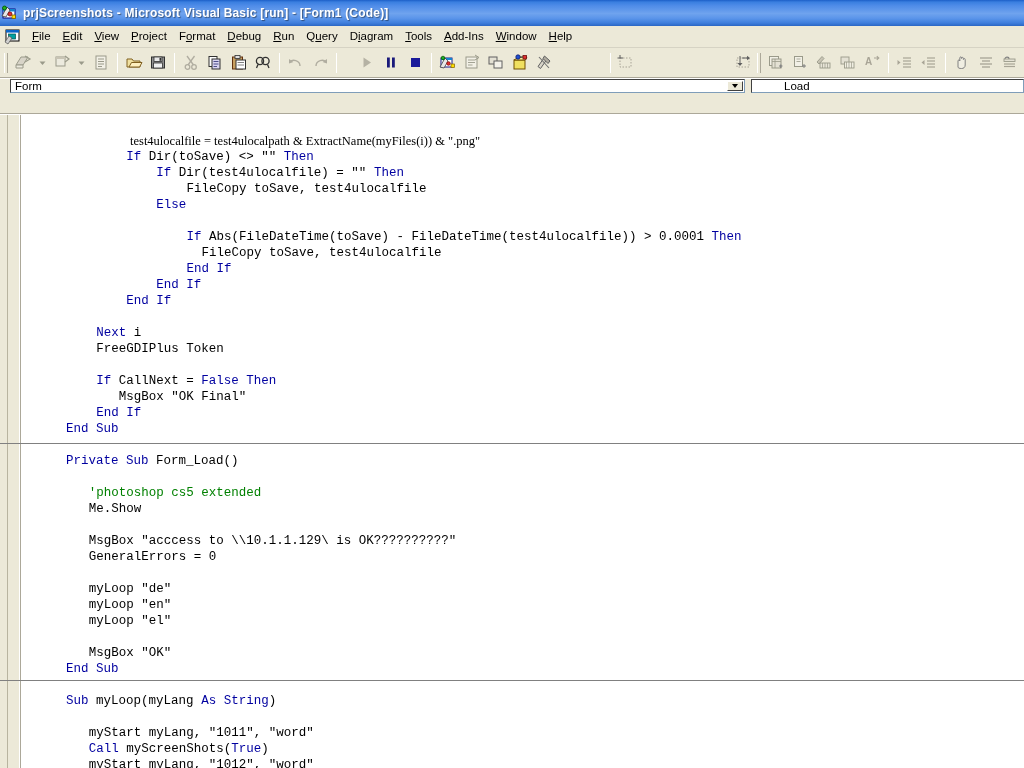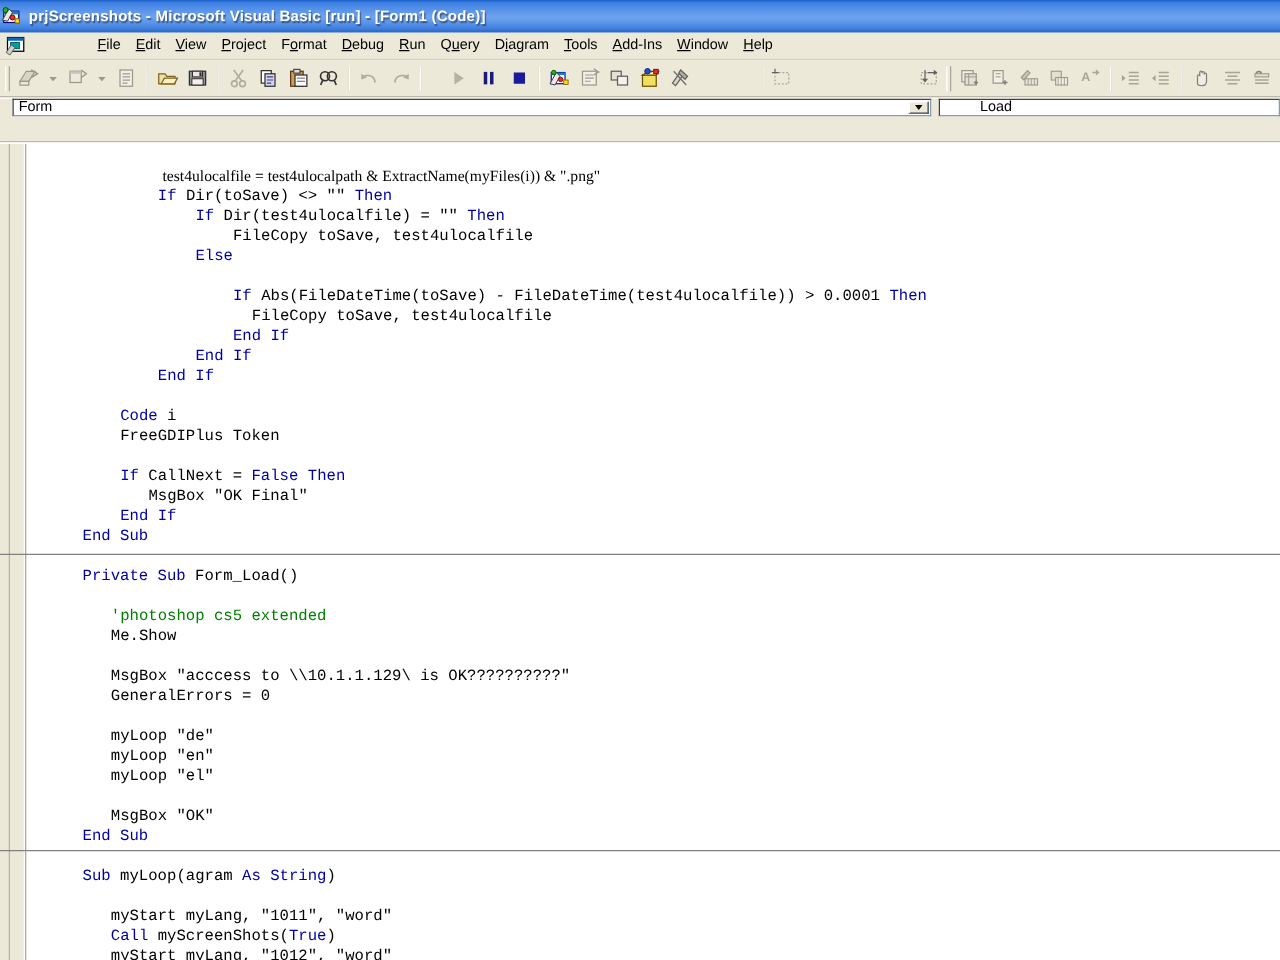--- a/index.html
+++ b/index.html
@@ -196,21 +196,21 @@
 
 <div id="menubar">
   <span class="mb-icon">
     <svg width="18" height="16" viewBox="0 0 18 16">
       <rect x="2" y="1" width="13" height="11" fill="#ffffff" stroke="#000000" stroke-width="1"></rect>
       <rect x="2" y="1" width="13" height="2.6" fill="#0a64c8"></rect>
       <rect x="4.5" y="5" width="7" height="5" fill="#00a0a0" stroke="#005050" stroke-width=".7"></rect>
       <path d="M1 13 L5 7 L8 9 L4 15 Z" fill="#d0d0d0" stroke="#505050" stroke-width=".7"></path>
     </svg>
   </span>
-  <div id="menu-items" style="display: flex;  margin-left: 46px;">
+  <div id="menu-items" style="display: flex; ">
       <span class="menu-item"><u>F</u>ile</span>
       <span class="menu-item"><u>E</u>dit</span>
       <span class="menu-item"><u>V</u>iew</span>
       <span class="menu-item"><u>P</u>roject</span>
       <span class="menu-item">F<u>o</u>rmat</span>
       <span class="menu-item"><u>D</u>ebug</span>
       <span class="menu-item"><u>R</u>un</span>
       <span class="menu-item">Q<u>u</u>ery</span>
       <span class="menu-item">D<u>i</u>agram</span>
       <span class="menu-item"><u>T</u>ools</span>
@@ -521,21 +521,21 @@
       <div class="code-line" style="top: 50px; left: 134.32px;"><span class="kw">If</span><span> Dir(test4ulocalfile) = "" </span><span class="kw">Then</span></div>
       <div class="code-line" style="top: 66px; left: 164.4px;"><span>FileCopy toSave, test4ulocalfile</span></div>
       <div class="code-line" style="top: 82px; left: 134.32px;"><span class="kw">Else</span></div>
       <div class="code-line" style="top: 98px; left: 14px;"></div>
       <div class="code-line" style="top: 114px; left: 164.4px;"><span class="kw">If</span><span> Abs(FileDateTime(toSave) - FileDateTime(test4ulocalfile)) &gt; 0.0001 </span><span class="kw">Then</span></div>
       <div class="code-line" style="top: 130px; left: 179.44px;"><span>FileCopy toSave, test4ulocalfile</span></div>
       <div class="code-line" style="top: 146px; left: 164.4px;"><span class="kw">End If</span></div>
       <div class="code-line" style="top: 162px; left: 134.32px;"><span class="kw">End If</span></div>
       <div class="code-line" style="top: 178px; left: 104.24px;"><span class="kw">End If</span></div>
       <div class="code-line" style="top: 194px; left: 14px;"></div>
-      <div class="code-line" style="top: 210px; left: 74.16px;"><span class="kw">Code</span><span> i</span></div>
+      <div class="code-line" style="top: 210px; left: 74.16px;"><span class="kw">Next</span><span> i</span></div>
       <div class="code-line" style="top: 226px; left: 74.16px;"><span>FreeGDIPlus Token</span></div>
       <div class="code-line" style="top: 242px; left: 14px;"></div>
       <div class="code-line" style="top: 258px; left: 74.16px; text-align: center;"><span class="kw">If</span><span> CallNext = </span><span class="kw">False</span><span> </span><span class="kw">Then</span></div>
       <div class="code-line" style="top: 274px; left: 96.72px;"><span>MsgBox "OK Final"</span></div>
       <div class="code-line" style="top: 290px; left: 74.16px;"><span class="kw">End If</span></div>
       <div class="code-line" style="top: 306px; left: 44.08px;"><span class="kw">End Sub</span></div>
       <div class="code-line" style="top: 322px; left: 14px;"></div>
       <div class="code-line" style="top: 338px; left: 44.08px;"><span class="kw">Private Sub</span><span> Form_Load()</span></div>
       <div class="code-line" style="top: 354px; left: 14px;"></div>
       <div class="code-line" style="top: 370px; left: 66.64px;"><span class="cmt">'photoshop cs5 extended</span></div>
@@ -544,21 +544,21 @@
       <div class="code-line" style="top: 418px; left: 66.64px;"><span>MsgBox "acccess to \\10.1.1.129\ is OK??????????"</span></div>
       <div class="code-line" style="top: 434px; left: 66.64px;"><span>GeneralErrors = 0</span></div>
       <div class="code-line" style="top: 450px; left: 14px;"></div>
       <div class="code-line" style="top: 466px; left: 66.64px;"><span>myLoop "de"</span></div>
       <div class="code-line" style="top: 482px; left: 66.64px;"><span>myLoop "en"</span></div>
       <div class="code-line" style="top: 498px; left: 66.64px;"><span>myLoop "el"</span></div>
       <div class="code-line" style="top: 514px; left: 14px;"></div>
       <div class="code-line" style="top: 530px; left: 66.64px;"><span>MsgBox "OK"</span></div>
       <div class="code-line" style="top: 546px; left: 44.08px;"><span class="kw">End Sub</span></div>
       <div class="code-line" style="top: 562px; left: 14px;"></div>
-      <div class="code-line" style="top: 578px; left: 44.08px;"><span class="kw">Sub</span><span> myLoop(agram </span><span class="kw">As</span><span> </span><span class="kw">String</span><span>)</span></div>
+      <div class="code-line" style="top: 578px; left: 44.08px;"><span class="kw">Sub</span><span> myLoop(myLang </span><span class="kw">As</span><span> </span><span class="kw">String</span><span>)</span></div>
       <div class="code-line" style="top: 594px; left: 14px;"></div>
       <div class="code-line" style="top: 610px; left: 66.64px;"><span>myStart myLang, "1011", "word"</span></div>
       <div class="code-line" style="top: 626px; left: 66.64px;"><span class="kw">Call</span><span> myScreenShots(</span><span class="kw">True</span><span>)</span></div>
       <div class="code-line" style="top: 642px; left: 66.64px;"><span>myStart myLang, "1012", "word"</span></div>
       <div class="code-line" style="top: 658px; left: 66.64px;"><span class="kw">Call</span><span> myScreenShots(</span><span class="kw">True</span><span>)</span></div>
     </div>
 <div class="sep-line" style="top: 328px;"></div>
     <div class="sep-line" style="top: 565px;"></div>
   </div>
 

